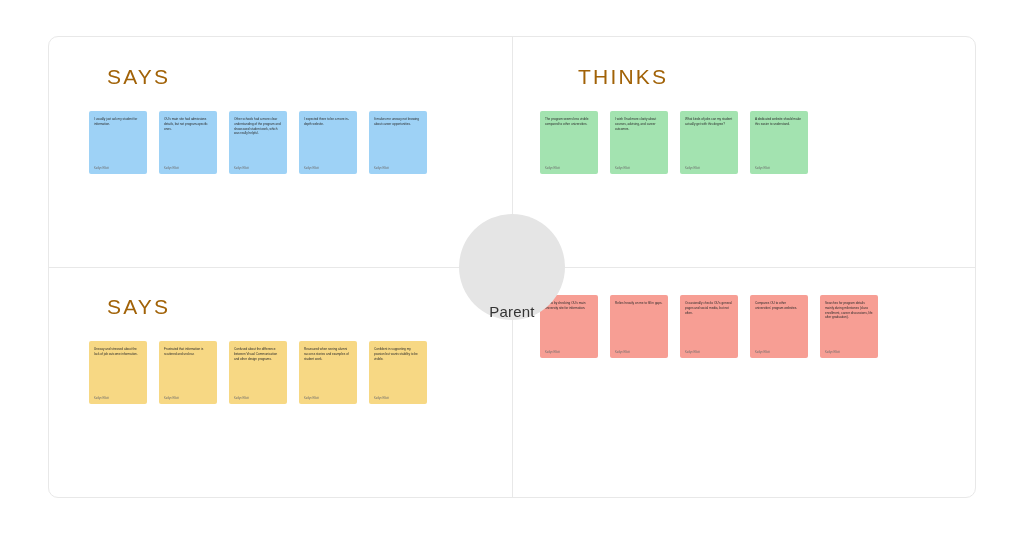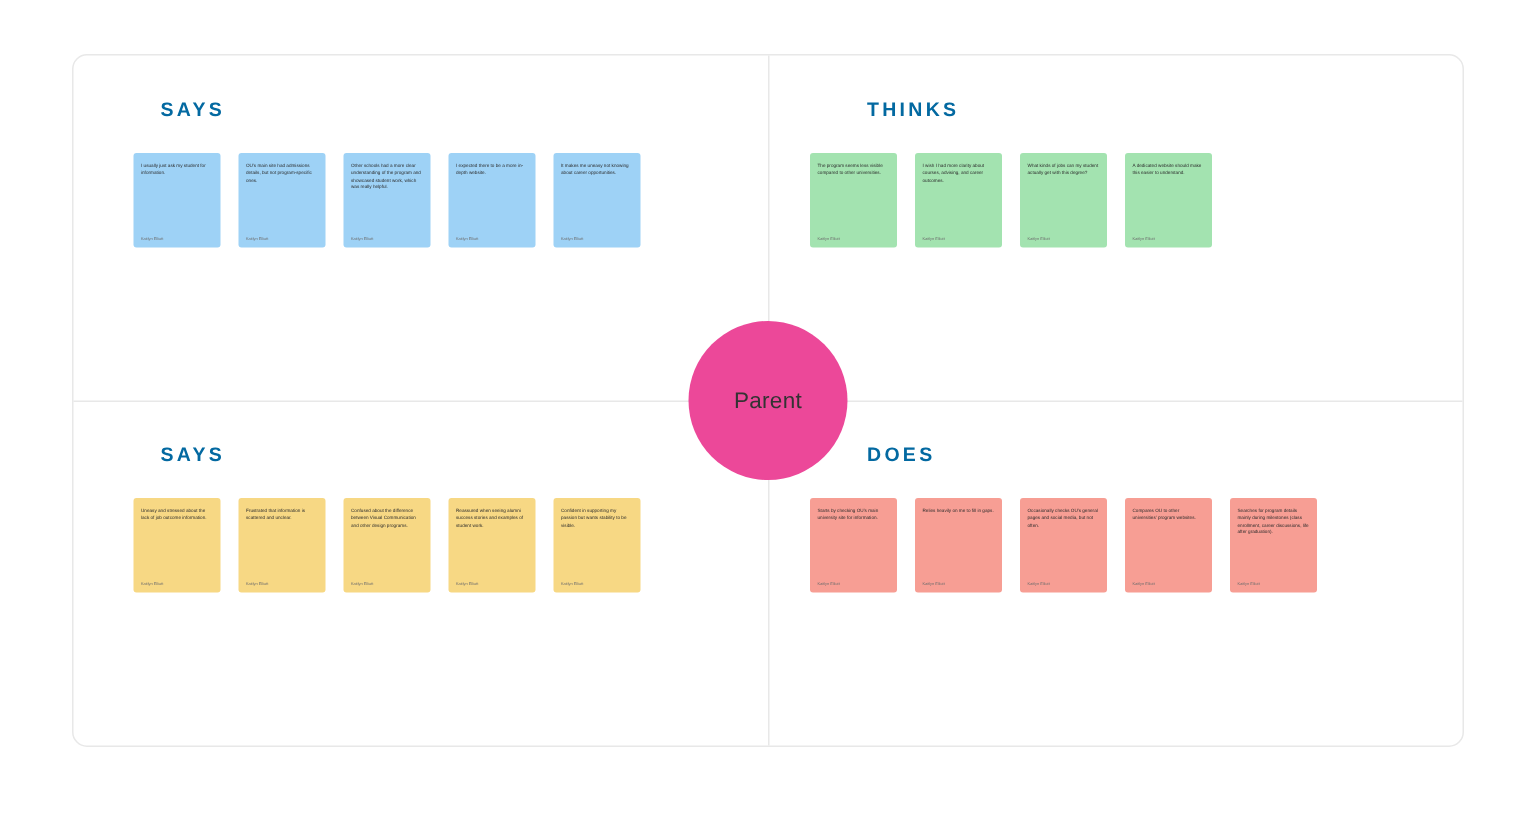--- a/index.html
+++ b/index.html
@@ -47,24 +47,24 @@
     width: 50%;
     height: 50%;
     padding: 28px 0 0 0;
   }
   .q-says   { left: 0;   top: 0; }
   .q-thinks { left: 50%; top: 0; }
   .q-feels  { left: 0;   top: 50%; }
   .q-does   { left: 50%; top: 50%; }
 
   .q-title {
-    font-size: 13px;
-    font-weight: bold;
+    font-size: 21px;
+    font-weight: normal;
     letter-spacing: 2.2px;
-    color: #0369a1;
+    color: #a16207;
     margin-left: 58px;
     margin-bottom: 22px;
   }
   .q-thinks .q-title,
   .q-does .q-title { margin-left: 66px; }
 
   .notes {
     display: flex;
     flex-direction: row;
     align-items: flex-start;
@@ -104,23 +104,23 @@
 
   
   #persona {
     position: absolute;
     left: 50%;
     top: 50%;
     transform: translate(-50%, -50%);
     width: 106px;
     height: 106px;
     border-radius: 50%;
-    background: #ec4899;
+    background: #e5e5e5;
     display: flex;
-    align-items: center;
+    align-items: flex-end;
     justify-content: center;
     z-index: 5;
   }
   #persona-label {
     font-size: 15px;
     color: #333333;
     letter-spacing: 0.2px;
   }
 </style>
 </head>
@@ -199,21 +199,20 @@
           <div class="note-author">Kaitlyn Elliott</div>
         </div>
         <div class="note yellow">
           <div class="note-text">Confident in supporting my passion but wants stability to be visible.</div>
           <div class="note-author">Kaitlyn Elliott</div>
         </div>
       </div>
   </div>
 
   <div class="quadrant q-does">
-    <div class="q-title">DOES</div>
     <div class="notes">
         <div class="note red">
           <div class="note-text">Starts by checking OU's main university site for information.</div>
           <div class="note-author">Kaitlyn Elliott</div>
         </div>
         <div class="note red">
           <div class="note-text">Relies heavily on me to fill in gaps.</div>
           <div class="note-author">Kaitlyn Elliott</div>
         </div>
         <div class="note red">

